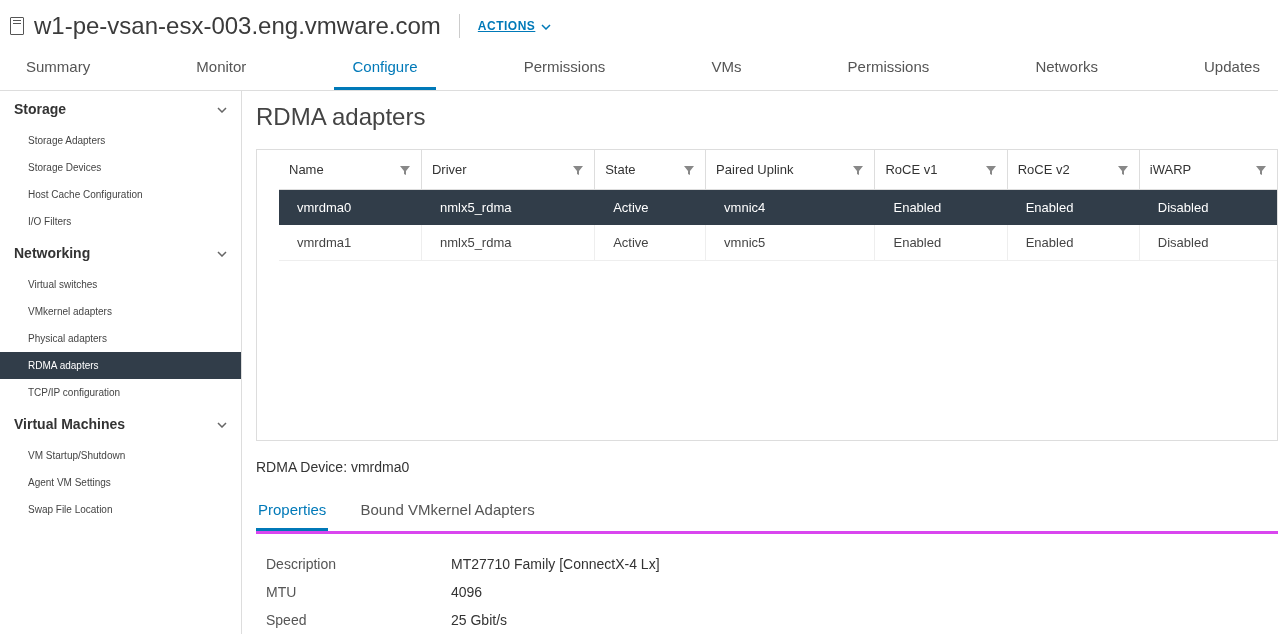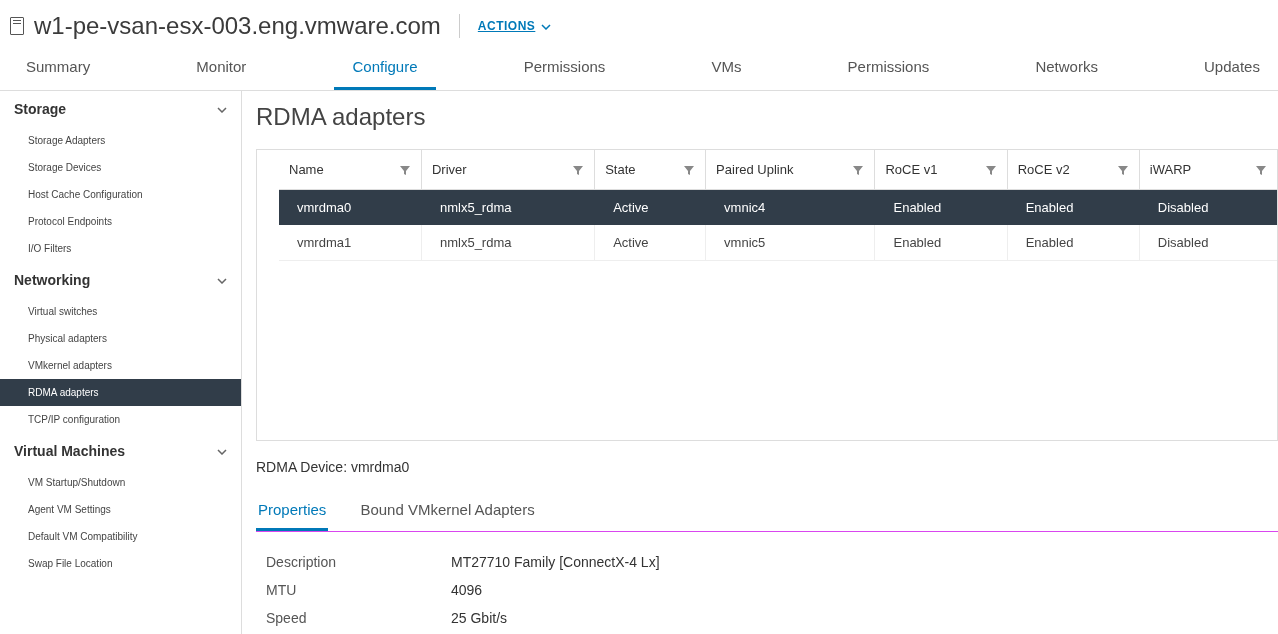--- a/index.html
+++ b/index.html
@@ -29,21 +29,21 @@
 .filter-icon { position: absolute; right: 10px; top: 50%; transform: translateY(-50%); color: #888; cursor: pointer; }
 .filter-icon svg { width: 12px; height: 12px; display: block; }
 .table td { padding: 10px 10px 10px 18px; font-size: 13px; border-right: 1px solid #eee; }
 .table td:last-child { border-right: none; }
 .table tr.selected td { background: #313d49; color: #fff; border-right: 1px solid #313d49; }
 .table tr:not(.selected) td { color: #444; border-bottom: 1px solid #eee; }
 .table-wrap { margin-bottom: 0; padding-left: 22px; }
 .table-empty { height: 180px; border: 1px solid #ddd; border-top: none; }
 .detail-label { font-size: 14px; font-weight: 600; color: #333; margin-top: 18px; margin-bottom: 18px; }
 .detail-label span { font-weight: 500; }
-.subtabs { display: flex; border-bottom: 1px solid #d946ef; }
+.subtabs { display: flex; border-bottom: 3px solid #d946ef; }
 .subtab { padding: 8px 2px 10px 2px; margin-right: 30px; font-size: 15px; color: #555; cursor: pointer; border-bottom: 3px solid transparent; }
 .subtab.active { color: #0079b8; border-bottom-color: #0079b8; font-weight: 500; }
 .props { padding: 16px 10px; }
 .prop-row { display: flex; padding: 6px 0; }
 .prop-key { width: 185px; font-size: 14px; color: #555; }
 .prop-val { font-size: 14px; color: #333; }
 </style>
 </head>
 <body>
 
@@ -76,42 +76,40 @@
   <div class="sidebar" id="sidebar">
       <div class="group-header">
         <span>Storage</span>
         <span class="chev"><svg width="10" height="6" viewBox="0 0 10 6">
             <path d="M1 1 L5 5 L9 1" stroke="#666" stroke-width="1.5" fill="none"></path>
           </svg></span>
       </div>
       <div class="nav-item">Storage Adapters</div>
       <div class="nav-item">Storage Devices</div>
       <div class="nav-item">Host Cache Configuration</div>
-      <div class="nav-item">Protocol Endpoints</div>
       <div class="nav-item">I/O Filters</div>
       <div class="group-header">
         <span>Networking</span>
         <span class="chev"><svg width="10" height="6" viewBox="0 0 10 6">
             <path d="M1 1 L5 5 L9 1" stroke="#666" stroke-width="1.5" fill="none"></path>
           </svg></span>
       </div>
       <div class="nav-item">Virtual switches</div>
+      <div class="nav-item">VMkernel adapters</div>
       <div class="nav-item">Physical adapters</div>
-      <div class="nav-item">VMkernel adapters</div>
       <div class="nav-item active">RDMA adapters</div>
       <div class="nav-item">TCP/IP configuration</div>
       <div class="group-header">
         <span>Virtual Machines</span>
         <span class="chev"><svg width="10" height="6" viewBox="0 0 10 6">
             <path d="M1 1 L5 5 L9 1" stroke="#666" stroke-width="1.5" fill="none"></path>
           </svg></span>
       </div>
       <div class="nav-item">VM Startup/Shutdown</div>
       <div class="nav-item">Agent VM Settings</div>
-      <div class="nav-item">Default VM Compatibility</div>
       <div class="nav-item">Swap File Location</div>
     </div>
   <div class="main">
     <div class="page-title">RDMA adapters</div>
     <div class="table-wrap">
       <table class="table" id="data-table">
           <thead>
             <tr>
               <th><span>Name</span><span class="filter-icon">
                   <svg viewBox="0 0 12 12">

